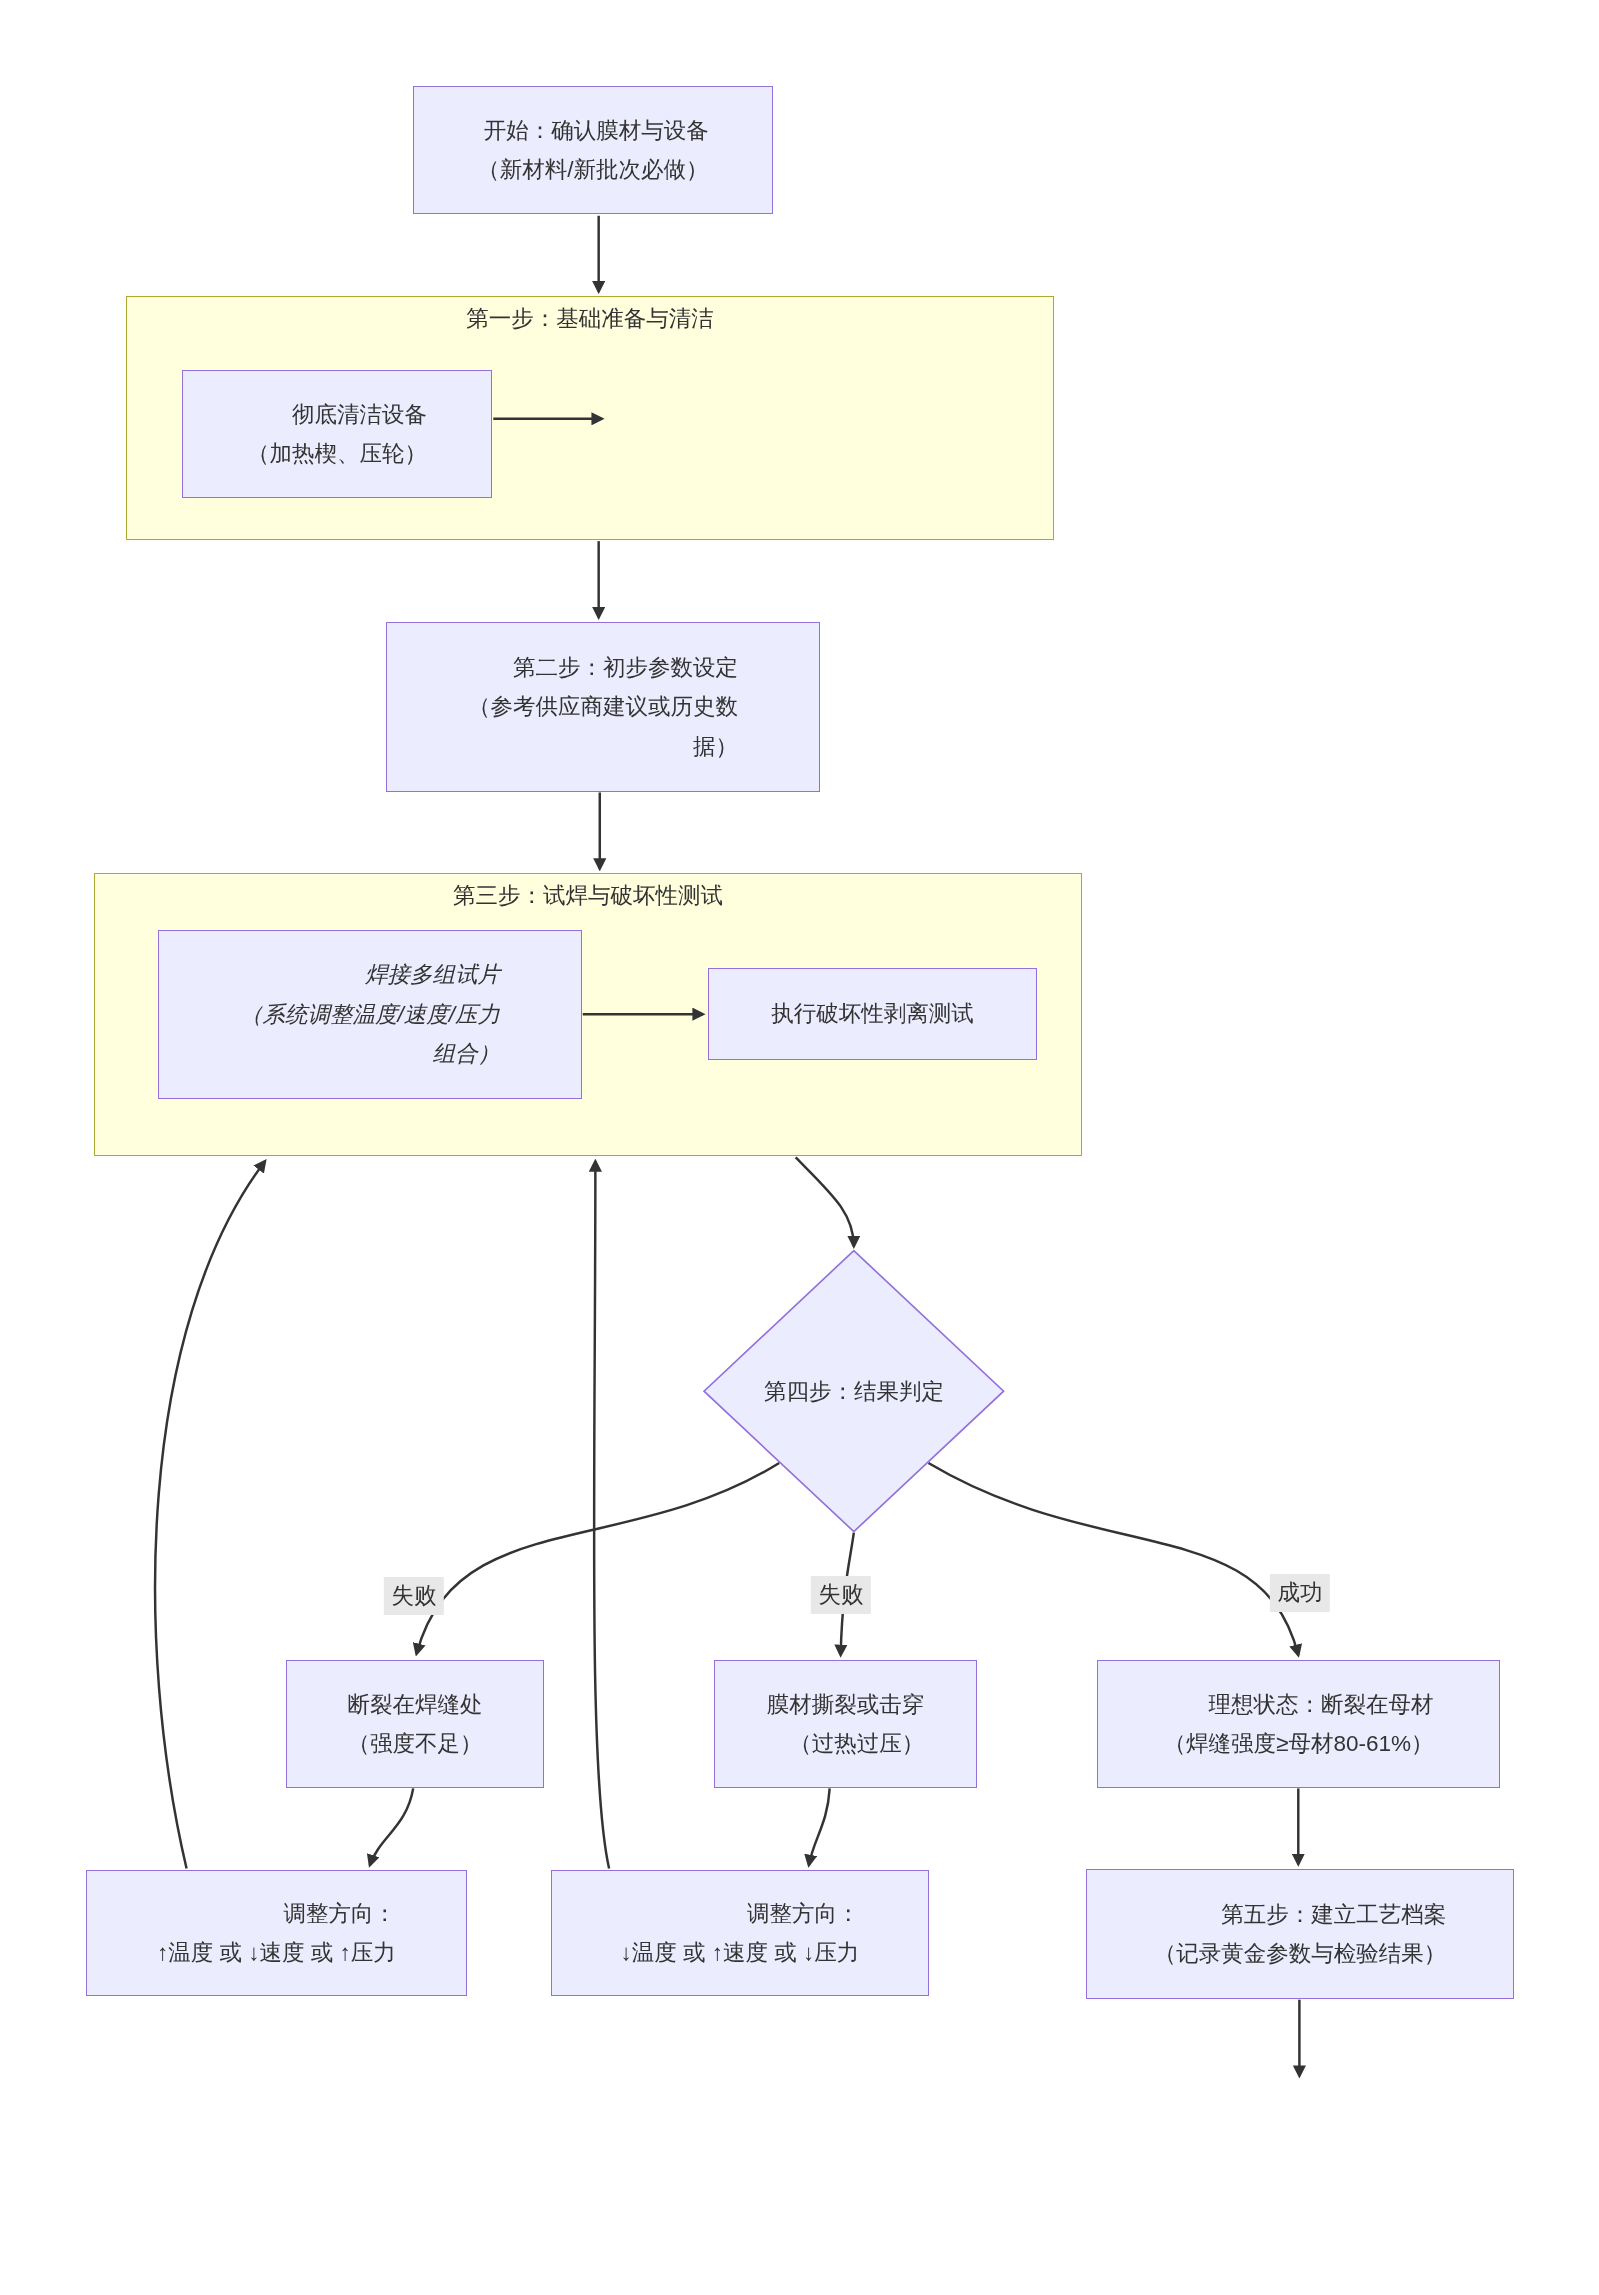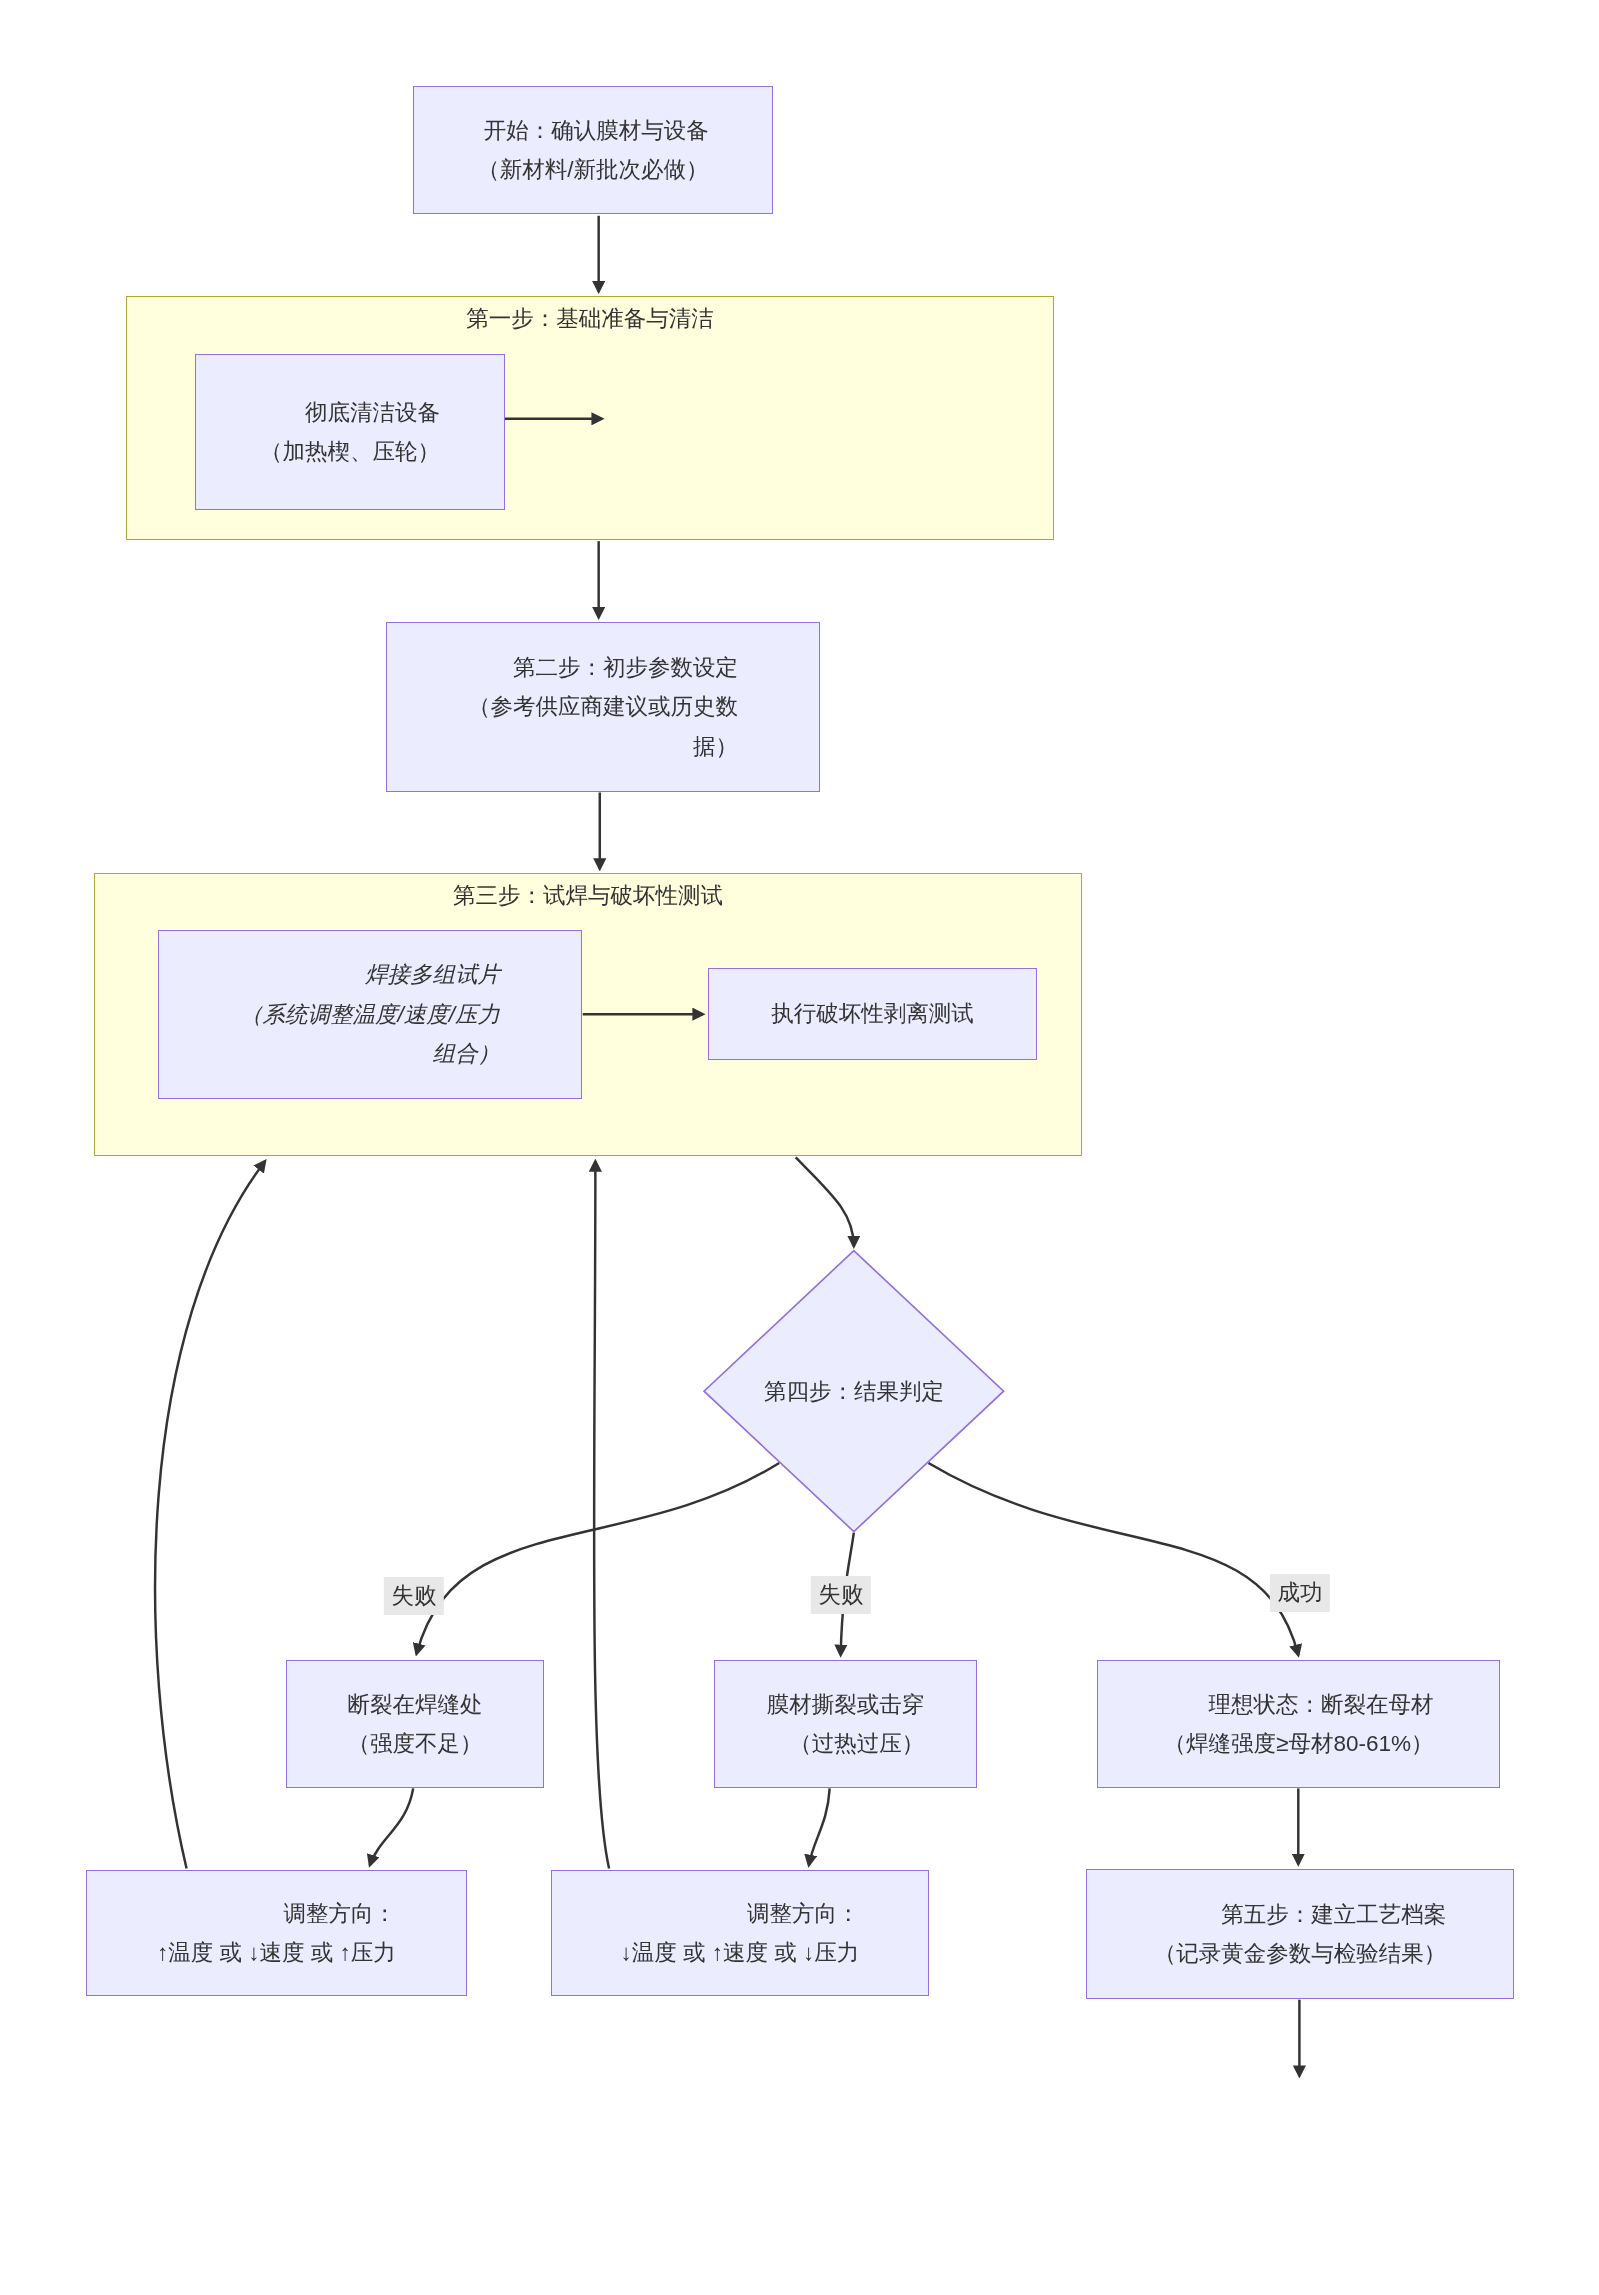--- a/index.html
+++ b/index.html
@@ -107,21 +107,21 @@
       <path marker-end="url(#arrow)" d="M 2366 3259 L 2366 3397"></path>
       <path marker-end="url(#arrow)" d="M 2368 3644 L 2368 3783"></path>
     </g>
 
     <polygon points="1556,2279 1829,2535 1556,2791 1283,2535" fill="#ECECFF" stroke="#9370DB" stroke-width="3"></polygon>
   </svg>
 
   <div class="node" style="left:413px; top:86px; width:360px; height:128px;">开始：确认膜材与设备
 （新材料/新批次必做）</div>
 
-  <div class="node" style="left:182px; top:354px; width:310px; height:156px;margin-left:13px;">彻底清洁设备
+  <div class="node" style="left:182px; top:370px; width:310px; height:128px;">彻底清洁设备
 （加热楔、压轮）</div>
 
 
   <div class="node" style="left:386px; top:622px; width:434px; height:170px;">第二步：初步参数设定
 （参考供应商建议或历史数
 据）</div>
 
   <div class="node" style="left:158px; top:930px; width:424px; height:169px;font-style:italic;">焊接多组试片
 （系统调整温度/速度/压力
 组合）</div>

